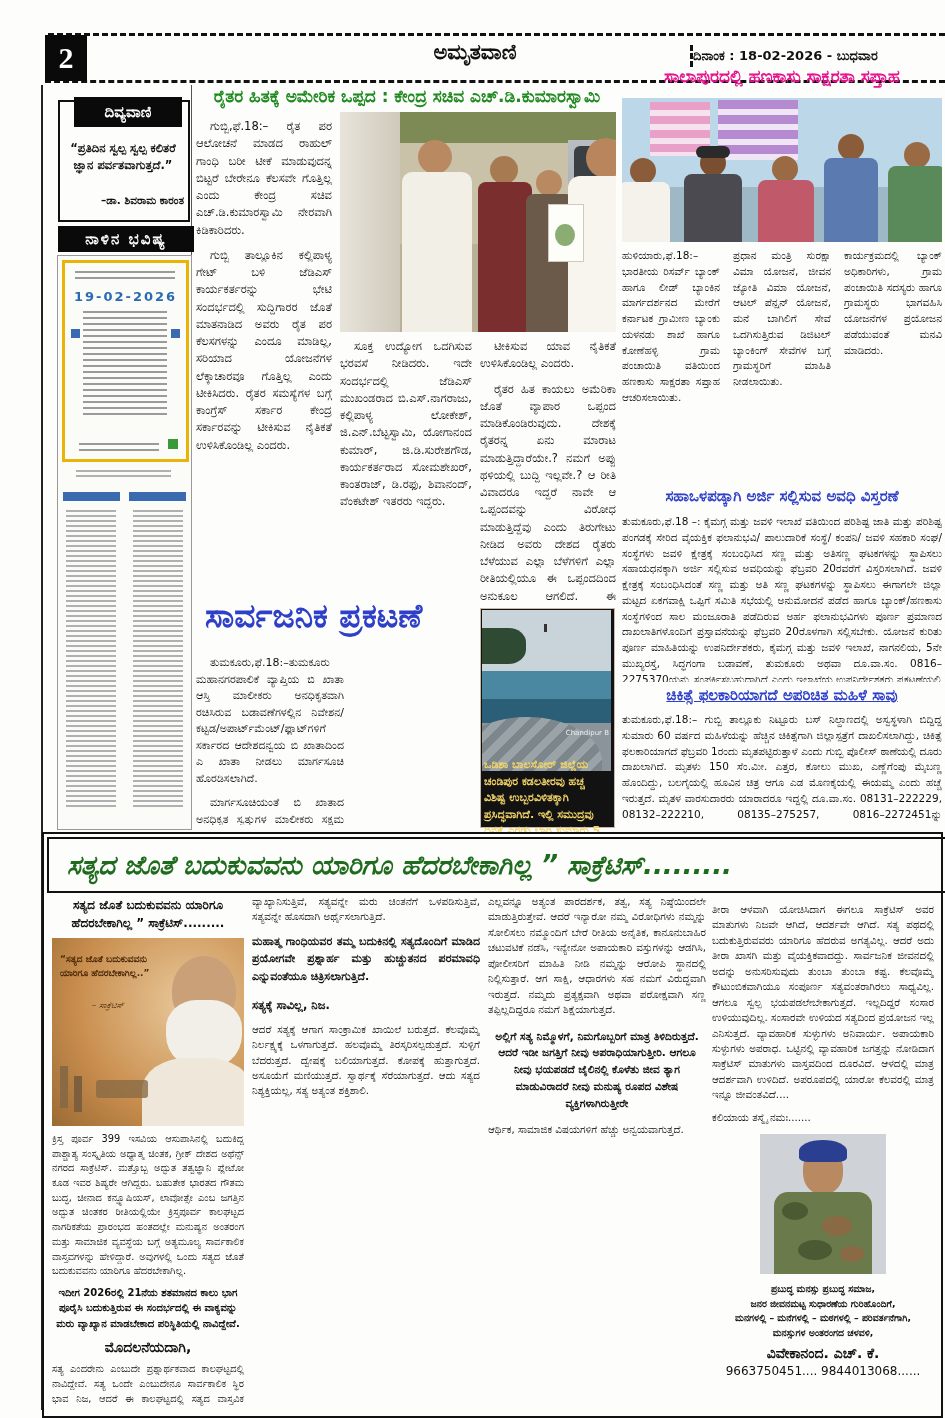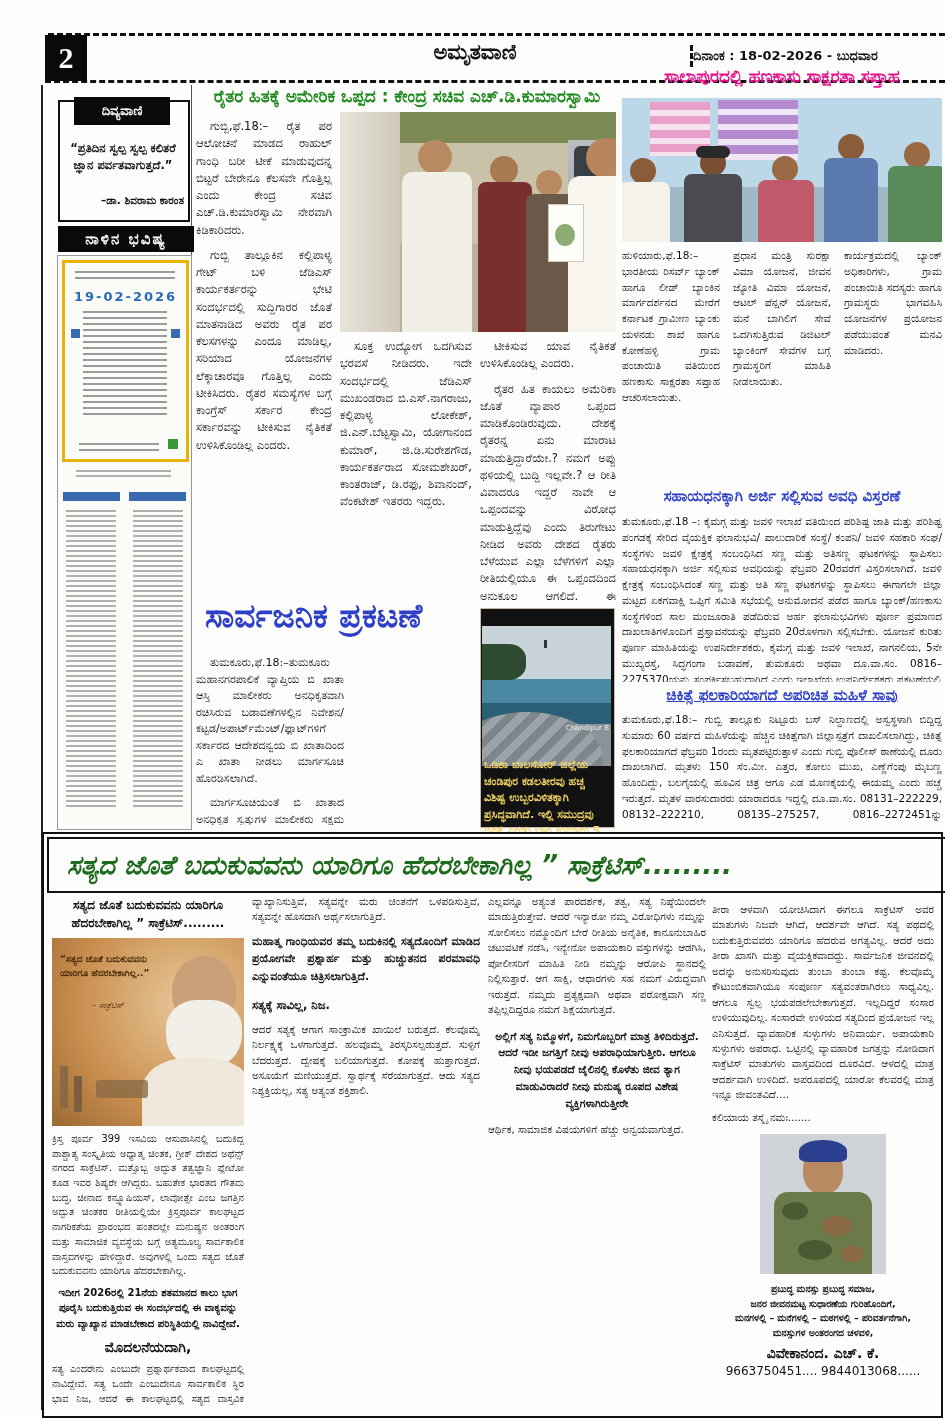--- a/index.html
+++ b/index.html
@@ -27,21 +27,21 @@
   <div class="dash-h" style="left:48px;top:33px;width:897px;"></div>
   <div class="dash-h" style="left:45px;top:80px;width:900px;"></div>
   <div class="abs" style="left:45px;top:35px;width:42px;height:46px;background:#0a0a0a;color:#fff;font-weight:bold;font-size:30px;text-align:center;line-height:46px;font-family:'Liberation Serif',serif;">2</div>
   <div class="abs kn" style="left:330px;top:40px;width:290px;text-align:center;font-size:21px;font-weight:bold;">ಅಮೃತವಾಣಿ</div>
   <div class="abs kn" style="left:690px;top:45px;width:250px;text-align:left;font-size:13px;font-weight:bold;border-left:3px dashed #111;padding:3px 0;">ದಿನಾಂಕ : 18-02-2026 - ಬುಧವಾರ</div>
 
   <div class="vline" style="left:41px;top:85px;height:1325px;"></div>
   <div class="vline" style="left:191px;top:85px;height:745px;width:1px;background:#555;"></div>
 
   <div class="abs" style="left:58px;top:100px;width:128px;height:118px;border:2px solid #111;">
-    <div class="abs kn" style="left:14px;top:-5px;width:96px;background:#0a0a0a;color:#fff;font-size:13px;font-weight:bold;text-align:center;padding:6px 0;">ದಿವ್ಯವಾಣಿ</div>
+    <div class="abs kn" style="left:14px;top:-5px;width:108px;background:#0a0a0a;color:#fff;font-size:15px;font-weight:bold;text-align:center;padding:6px 0;">ದಿವ್ಯವಾಣಿ</div>
     <div class="abs kn" style="left:4px;top:38px;width:118px;font-size:11.5px;font-weight:bold;text-align:center;line-height:1.45;">“ಪ್ರತಿದಿನ ಸ್ವಲ್ಪ ಸ್ವಲ್ಪ ಕಲಿತರೆ ಜ್ಞಾನ ಪರ್ವತವಾಗುತ್ತದೆ.”</div>
     <div class="abs kn" style="left:2px;top:92px;width:122px;font-size:10.5px;font-weight:bold;text-align:right;">–ಡಾ. ಶಿವರಾಮ ಕಾರಂತ</div>
   </div>
 
   <div class="abs kn" style="left:58px;top:226px;width:136px;background:#0a0a0a;color:#fff;font-size:15px;font-weight:bold;text-align:center;padding:4px 0;letter-spacing:2px;">ನಾಳಿನ ಭವಿಷ್ಯ</div>
   <div class="abs" style="left:57px;top:255px;width:133px;height:573px;border:1px solid #999;background:#fbfbf8;">
     <div class="abs" style="left:4px;top:4px;width:121px;height:196px;border:3px solid #eab308;">
       <div class="ph-lines abs" style="left:10px;top:8px;width:100px;height:12px;"></div>
       <div class="abs" style="left:0;top:26px;width:100%;text-align:center;color:#2a6ab5;font-weight:bold;font-size:13px;letter-spacing:2px;font-family:'DejaVu Sans',sans-serif;">19-02-2026</div>
       <div class="abs" style="left:6px;top:66px;width:9px;height:9px;background:#3a6ab0;"></div>
@@ -89,21 +89,21 @@
   </div>
 
   <div class="abs kn head-blue" style="left:205px;top:598px;width:245px;font-size:33px;text-align:left;line-height:1.1;">ಸಾರ್ವಜನಿಕ ಪ್ರಕಟಣೆ</div>
 
   <div class="abs kn body-txt" style="left:196px;top:655px;width:148px;height:170px;font-size:11px;">
     <p>ತುಮಕೂರು,ಫೆ.18:–ತುಮಕೂರು ಮಹಾನಗರಪಾಲಿಕೆ ವ್ಯಾಪ್ತಿಯ ಬಿ ಖಾತಾ ಆಸ್ತಿ ಮಾಲೀಕರು ಅನಧಿಕೃತವಾಗಿ ರಚಿಸಿರುವ ಬಡಾವಣೆಗಳಲ್ಲಿನ ನಿವೇಶನ/ ಕಟ್ಟಡ/ಅಪಾರ್ಟ್‌ಮೆಂಟ್/ಫ್ಲಾಟ್‌ಗಳಿಗೆ ಸರ್ಕಾರದ ಆದೇಶದನ್ವಯ ಬಿ ಖಾತಾದಿಂದ ಎ ಖಾತಾ ನೀಡಲು ಮಾರ್ಗಸೂಚಿ ಹೊರಡಿಸಲಾಗಿದೆ.</p>
     <p>ಮಾರ್ಗಸೂಚಿಯಂತೆ ಬಿ ಖಾತಾದ ಅನಧಿಕೃತ ಸ್ವತ್ತುಗಳ ಮಾಲೀಕರು ಸಕ್ಷಮ ಪ್ರಾಧಿಕಾರ/ನಗರಾಭಿವೃದ್ಧಿ ಪ್ರಾಧಿಕಾರದಿಂದ ಏಕ ನಿವೇಶನ ಅಥವಾ ಬಹು ನಿವೇಶನ</p>
   </div>
 
   <div class="abs" style="left:480px;top:608px;width:133px;height:218px;border:1px solid #c9b9a9;background:#121212;">
-    <div class="abs" style="left:1px;top:1px;width:129px;height:140px;background:linear-gradient(#c8d4da 0 38%,#4a87a0 38% 55%,#2b5f78 55% 70%,#8a949a 70% 100%);overflow:hidden;margin-top:16px;">
+    <div class="abs" style="left:1px;top:1px;width:129px;height:161px;background:linear-gradient(#c8d4da 0 38%,#4a87a0 38% 55%,#2b5f78 55% 70%,#8a949a 70% 100%);overflow:hidden;">
       <div class="abs" style="left:0;top:18px;width:44px;height:36px;background:#2e4a33;border-radius:0 40% 40% 0;"></div>
       <div class="abs" style="left:-30px;bottom:-36px;width:150px;height:90px;background:repeating-linear-gradient(135deg,#9aa4a8 0 8px,#7d878b 8px 16px);border-radius:50% 50% 0 0;"></div>
       <div class="abs" style="left:62px;top:14px;width:3px;height:8px;background:#333;"></div>
       <div class="abs" style="right:2px;bottom:34px;color:#eee;font-size:7px;font-family:'DejaVu Sans',sans-serif;">Chandipur B</div>
     </div>
     <div class="abs kn" style="left:3px;top:132px;width:125px;color:#f2d468;font-size:11px;font-weight:bold;line-height:1.5;margin-top:16px;">ಒಡಿಶಾ ಬಾಲಸೋರ್ ಜಿಲ್ಲೆಯ ಚಂಡಿಪುರ ಕಡಲತೀರವು ಹಚ್ಚ ವಿಶಿಷ್ಟ ಉಬ್ಬರವಿಳಿತಕ್ಕಾಗಿ ಪ್ರಸಿದ್ಧವಾಗಿದೆ. ಇಲ್ಲಿ ಸಮುದ್ರವು ದಿನಕ್ಕೆ ಎರಡು ಬಾರಿ ಸುಮಾರು 5 ಕಿ.ಮೀ ದೂರ ಹಿಂತಿರುಗುತ್ತದೆ. ಆ ವೇಳೆ ಸಮುದ್ರ ತಳ ಪ್ರತ್ಯಕ್ಷವಾಗಿ ಕಾಣಿಸುತ್ತದೆ.</div>
   </div>
 
   <div class="abs kn head-pink" style="left:622px;top:66px;width:320px;font-size:17px;">ಸಾಲಾಪುರದಲ್ಲಿ ಹಣಕಾಸು ಸಾಕ್ಷರತಾ ಸಪ್ತಾಹ</div>
 
@@ -120,21 +120,21 @@
     <div class="abs" style="left:216px;top:36px;width:26px;height:26px;border-radius:50%;background:#8a5c3a;"></div>
     <div class="abs" style="left:202px;top:60px;width:54px;height:84px;background:#5a7ab0;border-radius:8px 8px 0 0;"></div>
     <div class="abs" style="left:282px;top:44px;width:26px;height:26px;border-radius:50%;background:#9a6a44;"></div>
     <div class="abs" style="left:266px;top:68px;width:58px;height:76px;background:#5a8a5a;border-radius:8px 8px 0 0;"></div>
   </div>
 
   <div class="abs kn body-txt" style="left:622px;top:248px;width:98px;height:232px;font-size:10.5px;">ಹುಳಿಯಾರು,ಫೆ.18:– ಭಾರತೀಯ ರಿಸರ್ವ್ ಬ್ಯಾಂಕ್ ಹಾಗೂ ಲೀಡ್ ಬ್ಯಾಂಕಿನ ಮಾರ್ಗದರ್ಶನದ ಮೇರೆಗೆ ಕರ್ನಾಟಕ ಗ್ರಾಮೀಣ ಬ್ಯಾಂಕು ಯಳನಡು ಶಾಖೆ ಹಾಗೂ ಕೋಣೆಹಳ್ಳಿ ಗ್ರಾಮ ಪಂಚಾಯಿತಿ ವತಿಯಿಂದ ಹಣಕಾಸು ಸಾಕ್ಷರತಾ ಸಪ್ತಾಹ ಆಚರಿಸಲಾಯಿತು.</div>
   <div class="abs kn body-txt" style="left:733px;top:248px;width:98px;height:232px;font-size:10.5px;">ಪ್ರಧಾನ ಮಂತ್ರಿ ಸುರಕ್ಷಾ ವಿಮಾ ಯೋಜನೆ, ಜೀವನ ಜ್ಯೋತಿ ವಿಮಾ ಯೋಜನೆ, ಆಟಲ್ ಪೆನ್ಷನ್ ಯೋಜನೆ, ಮನೆ ಬಾಗಿಲಿಗೆ ಸೇವೆ ಒದಗಿಸುತ್ತಿರುವ ಡಿಜಿಟಲ್ ಬ್ಯಾಂಕಿಂಗ್ ಸೇವೆಗಳ ಬಗ್ಗೆ ಗ್ರಾಮಸ್ಥರಿಗೆ ಮಾಹಿತಿ ನೀಡಲಾಯಿತು.</div>
   <div class="abs kn body-txt" style="left:844px;top:248px;width:98px;height:232px;font-size:10.5px;">ಕಾರ್ಯಕ್ರಮದಲ್ಲಿ ಬ್ಯಾಂಕ್ ಅಧಿಕಾರಿಗಳು, ಗ್ರಾಮ ಪಂಚಾಯಿತಿ ಸದಸ್ಯರು ಹಾಗೂ ಗ್ರಾಮಸ್ಥರು ಭಾಗವಹಿಸಿ ಯೋಜನೆಗಳ ಪ್ರಯೋಜನ ಪಡೆಯುವಂತೆ ಮನವಿ ಮಾಡಿದರು.</div>
 
-  <div class="abs kn head-blue" style="left:622px;top:487px;width:320px;font-size:15px;text-align:center;">ಸಹಾಯಧನಕ್ಕಾಗಿ ಅರ್ಜಿ ಸಲ್ಲಿಸುವ ಅವಧಿ ವಿಸ್ತರಣೆ</div>
+  <div class="abs kn head-blue" style="left:622px;top:487px;width:320px;font-size:15px;text-align:center;">ಸಹಾಒಳಪಡ್ಕಾಗಿ ಅರ್ಜಿ ಸಲ್ಲಿಸುವ ಅವಧಿ ವಿಸ್ತರಣೆ</div>
   <div class="abs kn body-txt" style="left:622px;top:514px;width:320px;height:168px;font-size:10.5px;">ತುಮಕೂರು,ಫೆ.18 –: ಕೈಮಗ್ಗ ಮತ್ತು ಜವಳಿ ಇಲಾಖೆ ವತಿಯಿಂದ ಪರಿಶಿಷ್ಟ ಜಾತಿ ಮತ್ತು ಪರಿಶಿಷ್ಟ ಪಂಗಡಕ್ಕೆ ಸೇರಿದ ವೈಯಕ್ತಿಕ ಫಲಾನುಭವಿ/ ಪಾಲುದಾರಿಕೆ ಸಂಸ್ಥೆ/ ಕಂಪನಿ/ ಜವಳಿ ಸಹಕಾರಿ ಸಂಘ/ ಸಂಸ್ಥೆಗಳು ಜವಳಿ ಕ್ಷೇತ್ರಕ್ಕೆ ಸಂಬಂಧಿಸಿದ ಸಣ್ಣ ಮತ್ತು ಅತಿಸಣ್ಣ ಘಟಕಗಳನ್ನು ಸ್ಥಾಪಿಸಲು ಸಹಾಯಧನಕ್ಕಾಗಿ ಅರ್ಜಿ ಸಲ್ಲಿಸುವ ಅವಧಿಯನ್ನು ಫೆಬ್ರವರಿ 20ರವರೆಗೆ ವಿಸ್ತರಿಸಲಾಗಿದೆ. ಜವಳಿ ಕ್ಷೇತ್ರಕ್ಕೆ ಸಂಬಂಧಿಸಿದಂತೆ ಸಣ್ಣ ಮತ್ತು ಅತಿ ಸಣ್ಣ ಘಟಕಗಳನ್ನು ಸ್ಥಾಪಿಸಲು ಈಗಾಗಲೇ ಜಿಲ್ಲಾ ಮಟ್ಟದ ಏಕಗವಾಕ್ಷಿ ಒಪ್ಪಿಗೆ ಸಮಿತಿ ಸಭೆಯಲ್ಲಿ ಅನುಮೋದನೆ ಪಡೆದ ಹಾಗೂ ಬ್ಯಾಂಕ್/ಹಣಕಾಸು ಸಂಸ್ಥೆಗಳಿಂದ ಸಾಲ ಮಂಜೂರಾತಿ ಪಡೆದಿರುವ ಅರ್ಹ ಫಲಾನುಭವಿಗಳು ಪೂರ್ಣ ಪ್ರಮಾಣದ ದಾಖಲಾತಿಗಳೊಂದಿಗೆ ಪ್ರಸ್ತಾವನೆಯನ್ನು ಫೆಬ್ರವರಿ 20ರೊಳಗಾಗಿ ಸಲ್ಲಿಸಬೇಕು. ಯೋಜನೆ ಕುರಿತು ಪೂರ್ಣ ಮಾಹಿತಿಯನ್ನು ಉಪನಿರ್ದೇಶಕರು, ಕೈಮಗ್ಗ ಮತ್ತು ಜವಳಿ ಇಲಾಖೆ, ನಾಗನಲಿಯ, 5ನೇ ಮುಖ್ಯರಸ್ತೆ, ಸಿದ್ಧಗಂಗಾ ಬಡಾವಣೆ, ತುಮಕೂರು ಅಥವಾ ದೂ.ವಾ.ಸಂ. 0816–2275370ಯನ್ನು ಸಂಪರ್ಕಿಸಬಹುದಾಗಿದೆ ಎಂದು ಇಲಾಖೆಯ ಉಪನಿರ್ದೇಶಕರು ಪ್ರಕಟಣೆಯಲ್ಲಿ ತಿಳಿಸಿದ್ದಾರೆ.</div>
 
   <div class="abs kn head-blue" style="left:622px;top:686px;width:320px;font-size:15px;text-align:center;text-decoration:underline;">ಚಿಕಿತ್ಸೆ ಫಲಕಾರಿಯಾಗದೆ ಅಪರಿಚಿತ ಮಹಿಳೆ ಸಾವು</div>
   <div class="abs kn body-txt" style="left:622px;top:712px;width:320px;height:112px;font-size:10.5px;">ತುಮಕೂರು,ಫೆ.18:– ಗುಬ್ಬಿ ತಾಲ್ಲೂಕು ನಿಟ್ಟೂರು ಬಸ್ ನಿಲ್ದಾಣದಲ್ಲಿ ಅಸ್ವಸ್ಥಳಾಗಿ ಬಿದ್ದಿದ್ದ ಸುಮಾರು 60 ವರ್ಷದ ಮಹಿಳೆಯನ್ನು ಹೆಚ್ಚಿನ ಚಿಕಿತ್ಸೆಗಾಗಿ ಜಿಲ್ಲಾಸ್ಪತ್ರೆಗೆ ದಾಖಲಿಸಲಾಗಿದ್ದು, ಚಿಕಿತ್ಸೆ ಫಲಕಾರಿಯಾಗದೆ ಫೆಬ್ರವರಿ 1ರಂದು ಮೃತಪಟ್ಟಿರುತ್ತಾಳೆ ಎಂದು ಗುಬ್ಬಿ ಪೊಲೀಸ್ ಠಾಣೆಯಲ್ಲಿ ದೂರು ದಾಖಲಾಗಿದೆ. ಮೃತಳು 150 ಸೆಂ.ಮೀ. ಎತ್ತರ, ಕೋಲು ಮುಖ, ಎಣ್ಣೆಗೆಂಪು ಮೈಬಣ್ಣ ಹೊಂದಿದ್ದು, ಬಲಗೈಯಲ್ಲಿ ಹೂವಿನ ಚಿತ್ರ ಆಗೂ ಎಡ ಮೊಣಕೈಯಲ್ಲಿ ಈಯಮ್ಮ ಎಂದು ಹಚ್ಚೆ ಇರುತ್ತದೆ. ಮೃತಳ ವಾರಸುದಾರರು ಯಾರಾದರೂ ಇದ್ದಲ್ಲಿ ದೂ.ವಾ.ಸಂ. 08131–222229, 08132–222210, 08135–275257, 0816–2272451ನ್ನು ಸಂಪರ್ಕಿಸಬೇಕೆಂದು ಪೊಲೀಸ್ ಸಬ್ ಇನ್ಸ್‌ಪೆಕ್ಟರ್ ಮನವಿ ಮಾಡಿದ್ದಾರೆ.</div>
 
   <div class="abs" style="left:42px;top:832px;width:897px;height:582px;border:2px solid #111;background:#fdfdfb;">
     <div class="abs kn" style="left:3px;top:3px;width:885px;height:52px;border:2px solid #111;color:#1e6b1e;font-weight:bold;font-style:italic;font-size:26px;line-height:52px;padding-left:18px;">ಸತ್ಯದ ಜೊತೆ ಬದುಕುವವನು ಯಾರಿಗೂ ಹೆದರಬೇಕಾಗಿಲ್ಲ ” ಸಾಕ್ರೆಟಿಸ್.........</div>
 
     <div class="abs" style="left:8px;top:62px;width:192px;height:512px;overflow:hidden;">
       <div class="kn bold center" style="font-size:12px;line-height:1.5;">ಸತ್ಯದ ಜೊತೆ ಬದುಕುವವನು ಯಾರಿಗೂ ಹೆದರಬೇಕಾಗಿಲ್ಲ ” ಸಾಕ್ರೆಟಿಸ್.........</div>

